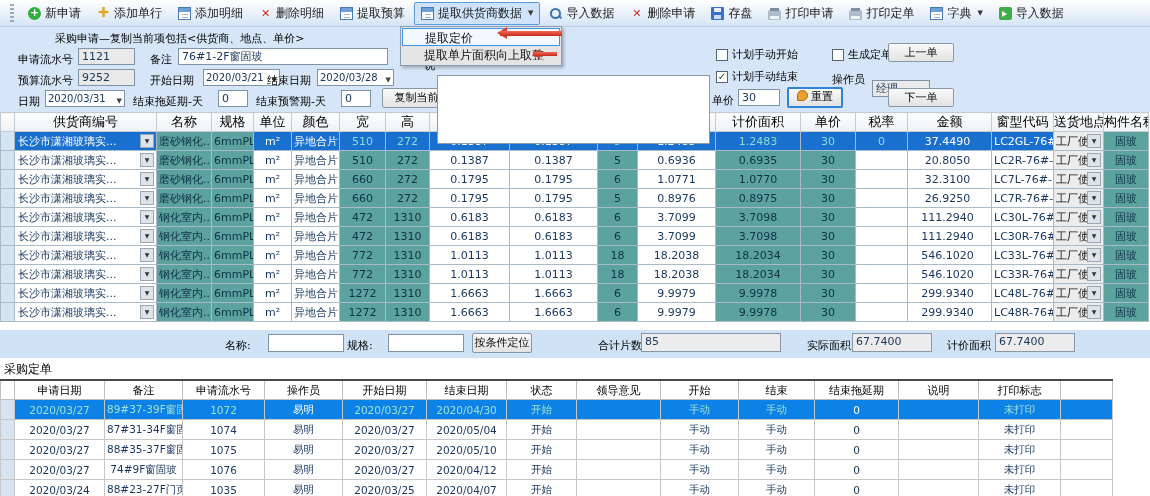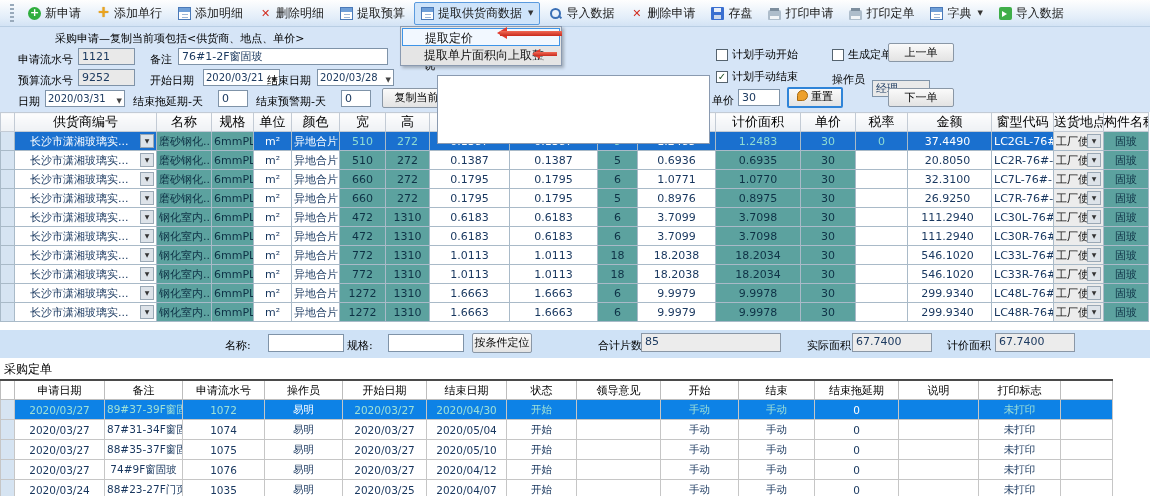--- a/index.html
+++ b/index.html
@@ -63,21 +63,21 @@
             font-size:10px;line-height:10px;text-align:center;color:#1d4d22;font-weight:bold;}
   .reset-ic{display:inline-block;width:9px;height:9px;background:#eda02c;border:1px solid #a86a10;border-radius:50% 50% 50% 0;margin-right:3px;vertical-align:-1px;}
   
   table{border-collapse:collapse;table-layout:fixed;}
   .main-table{position:absolute;left:0;top:112px;width:1148px;font-size:11px;}
   .main-table th{background:linear-gradient(#fdfdfd,#eef1f5);border:1px solid #c3cbd5;font-weight:normal;
                  height:18px;padding:0;white-space:nowrap;overflow:hidden;font-size:13px;color:#000;}
   .main-table td{border:1px solid #a9bac8;height:18px;padding:0 2px;text-align:center;white-space:nowrap;
                  overflow:hidden;background:#fff;color:#17365e;font-size:11px;}
   .main-table td:nth-child(1){background:#d6e4f2;}
-  .main-table td:nth-child(2){text-align:left;padding-left:15px;}
+  .main-table td:nth-child(2){text-align:left;padding-left:3px;}
   .main-table td:nth-child(3),.main-table td:nth-child(4),.main-table td:nth-child(7),
   .main-table td:nth-child(8),.main-table td:nth-child(11),.main-table td:nth-child(13),
   .main-table td:nth-child(14),.main-table td:nth-child(19){background:#5ca29f;color:#0e3246;}
   .main-table td:nth-child(16){text-align:center;padding-right:6px;}
   .main-table td:nth-child(18){background:#ececec;color:#111;}
   .main-table tr.sel td{background:#1a70cf;color:#fff;}
   .main-table tr.sel td:nth-child(1){background:#d6e4f2;}
   .main-table tr.sel td:nth-child(3),.main-table tr.sel td:nth-child(4),
   .main-table tr.sel td:nth-child(19){background:#5ca29f;color:#0e3246;}
   .main-table tr.sel td:nth-child(7),.main-table tr.sel td:nth-child(8),

